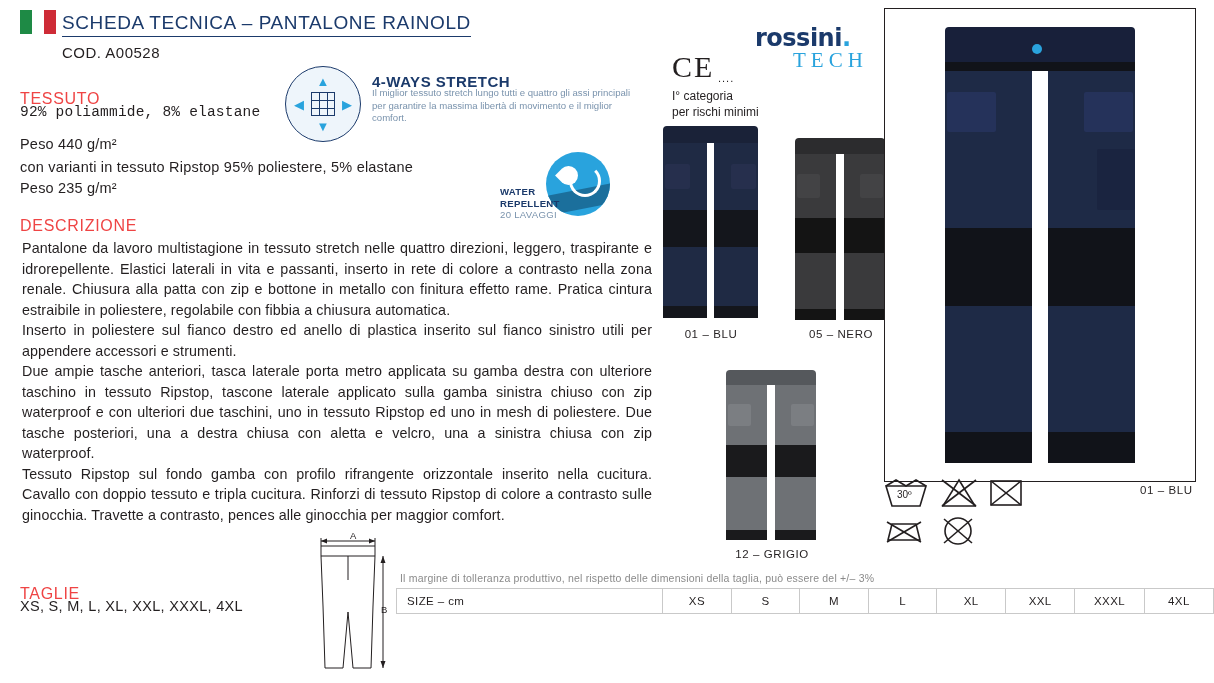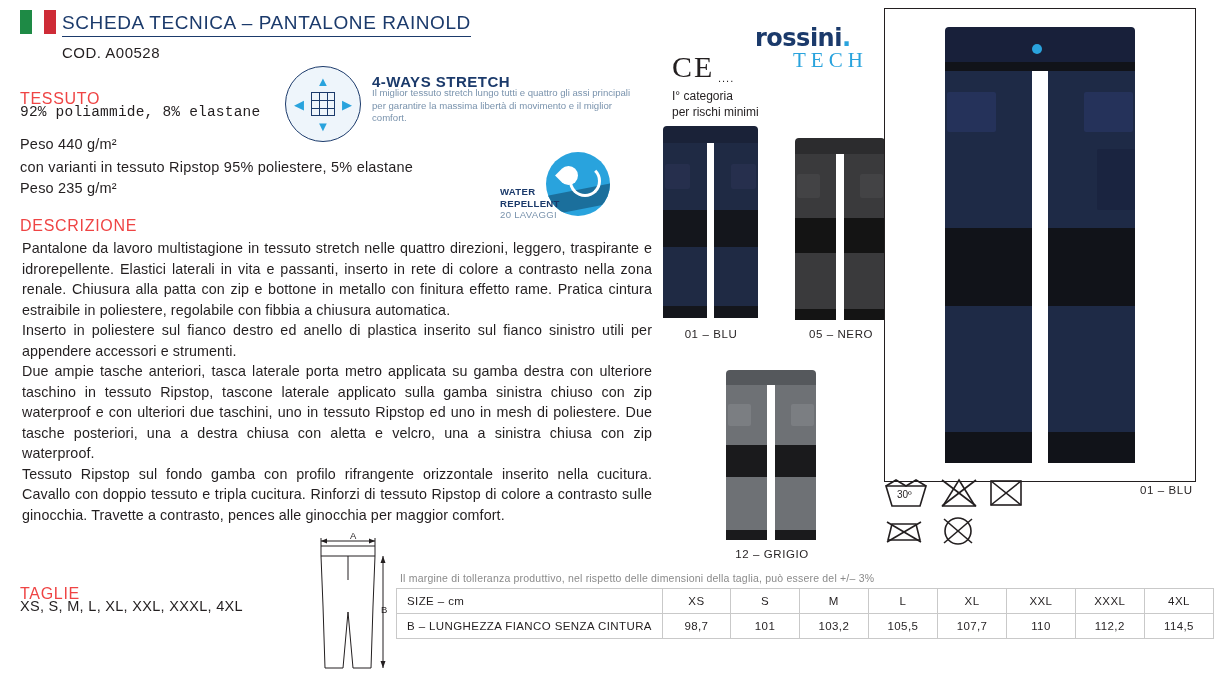--- a/index.html
+++ b/index.html
@@ -326,27 +326,16 @@
         <th class="num">S</th>
         <th class="num">M</th>
         <th class="num">L</th>
         <th class="num">XL</th>
         <th class="num">XXL</th>
         <th class="num">XXXL</th>
         <th class="num">4XL</th>
       </tr>
     </thead>
     <tbody>
-      <tr>
-        <td class="first">B – LUNGHEZZA FIANCO SENZA CINTURA</td>
-        <td class="num">98,7</td>
-        <td class="num">101</td>
-        <td class="num">103,2</td>
-        <td class="num">105,5</td>
-        <td class="num">107,7</td>
-        <td class="num">110</td>
-        <td class="num">112,2</td>
-        <td class="num">114,5</td>
-      </tr>
     </tbody>
   </table>
 
 </div>
 
 </body></html>

